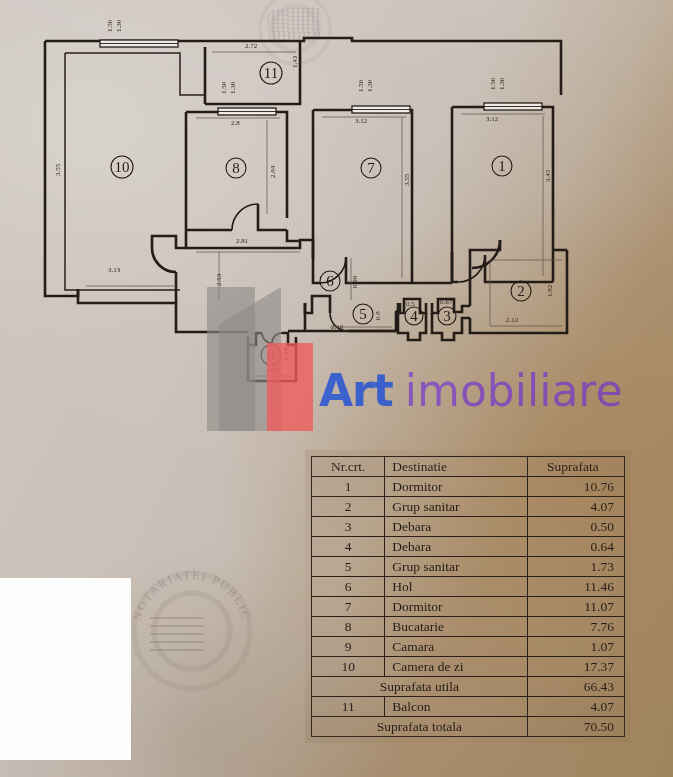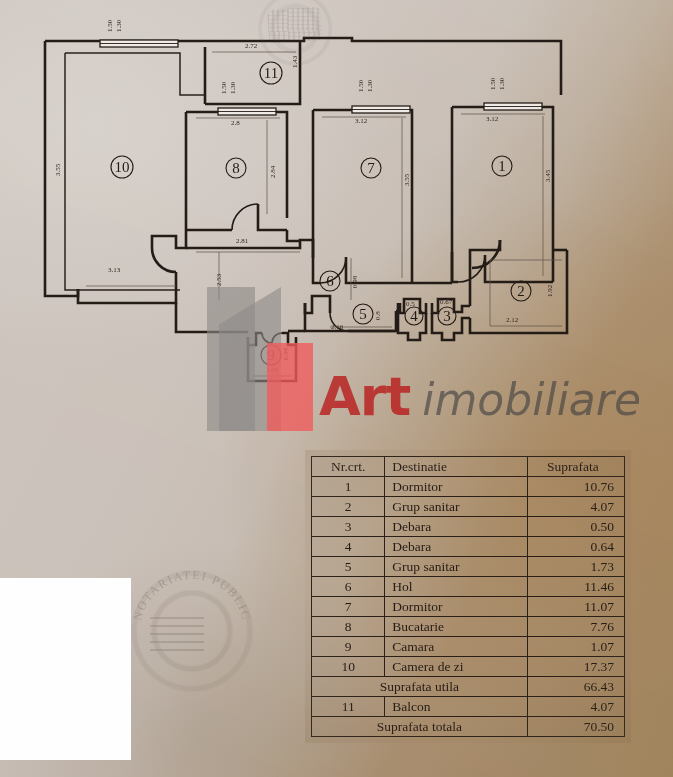--- a/index.html
+++ b/index.html
@@ -54,24 +54,24 @@
     background:repeating-linear-gradient(0deg, rgba(70,56,50,.45) 0 2px, rgba(70,56,50,0) 2px 8px);}
 
   
   #logo{position:absolute;left:207px;top:287px;width:340px;height:145px;}
   .logo-bar{position:absolute;}
   .lb-tall{left:0;top:0;width:48px;height:144px;background:#8e8b88;opacity:.62;}
   .lb-slant{left:12px;top:0;width:62px;height:144px;background:#8e8b88;opacity:.60;
     clip-path:polygon(100% 0,100% 100%,0 100%,0 26%);}
   .lb-red{left:60px;top:56px;width:46px;height:88px;background:#ef5d5d;opacity:.80;}
   #logo-text{position:absolute;left:112px;top:78px;white-space:nowrap;}
-  #logo-text .art{font-family:"DejaVu Sans",sans-serif;font-weight:bold;font-size:54px;
-    color:#b91c1c;opacity:.80;letter-spacing:-1px;}
+  #logo-text .art{font-family:"DejaVu Sans",sans-serif;font-weight:bold;font-size:44px;
+    color:#1d4ed8;opacity:.80;letter-spacing:-1px;}
   #logo-text .imo{font-family:"DejaVu Sans",sans-serif;font-weight:normal;font-size:44px;
-    color:#404040;opacity:.62;letter-spacing:0px;margin-left:12px;font-style:italic;}
+    color:#6d28d9;opacity:.62;letter-spacing:0px;margin-left:12px;}
 
   
   #redaction{position:absolute;left:-4px;top:578px;width:135px;height:182px;background:#fefefe;}
 
   
   #table-wrap{position:absolute;left:311px;top:456px;width:314px;}
   table{border-collapse:collapse;width:314px;
     font-family:"Liberation Serif",serif;font-size:13.5px;color:#241b15;}
   table, td, th{border:1.3px solid #2b2018;}
   th,td{padding:1px 4px;line-height:1.18;height:17px;}

